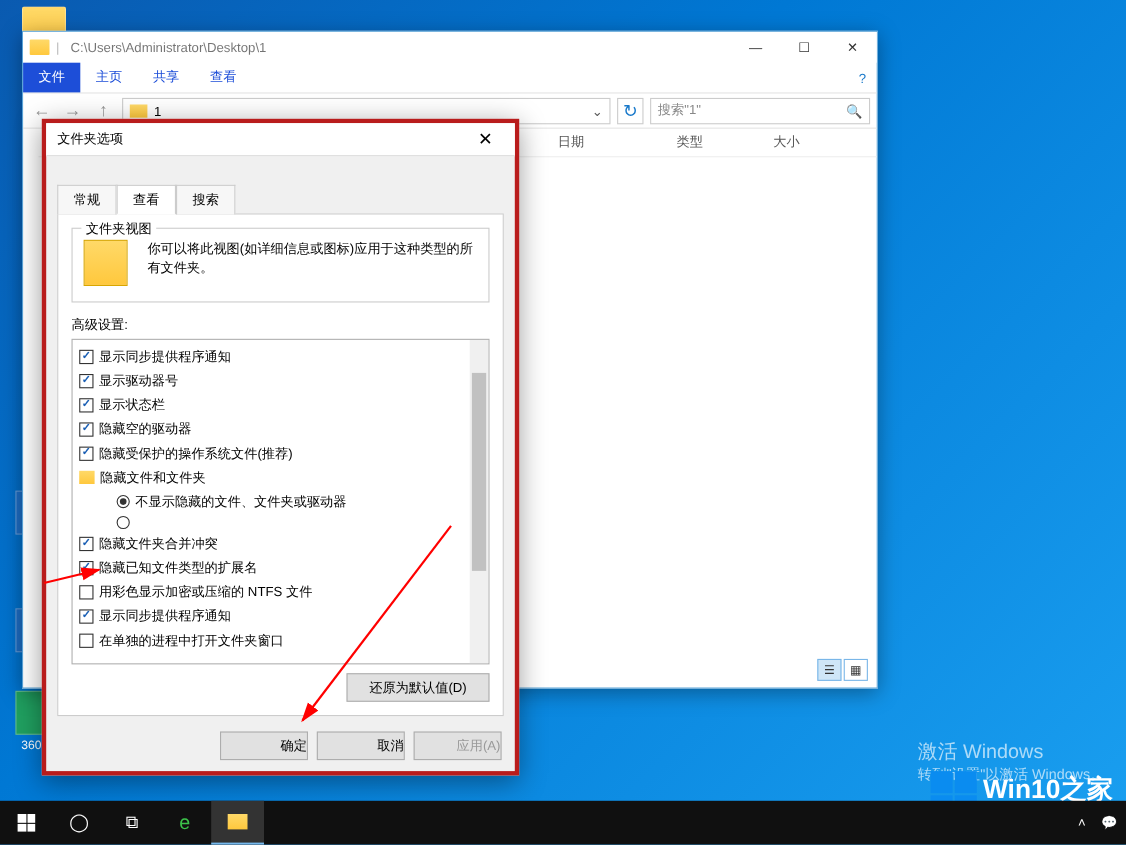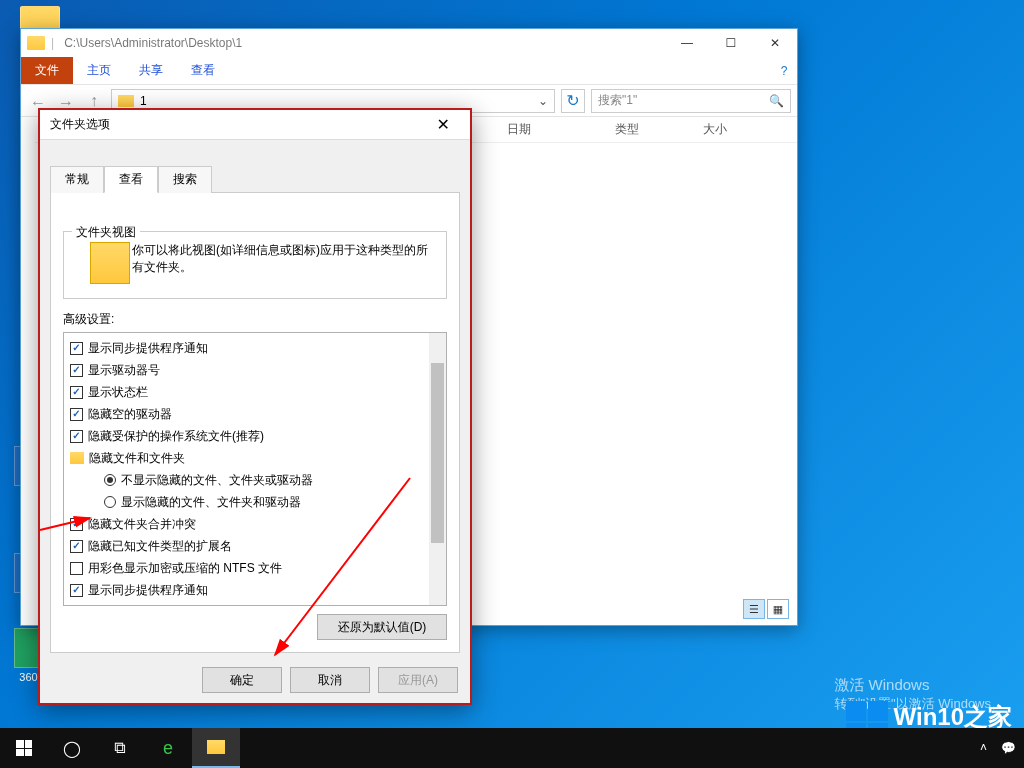--- a/index.html
+++ b/index.html
@@ -3,87 +3,87 @@
 <meta charset="utf-8">
 <style>
 * { margin: 0; padding: 0; box-sizing: border-box; font-family: "Microsoft YaHei", "Segoe UI", sans-serif; }
 body { width: 1024px; height: 768px; overflow: hidden; position: relative; background: linear-gradient(135deg, #0a5ab0 0%, #0078d4 40%, #1a9ff0 100%); }
 .desktop { position: absolute; inset: 0; }
 .desktop-icon { position: absolute; width: 56px; text-align: center; color: #fff; font-size: 11px; cursor: pointer; }
 .desktop-icon .icon-box { width: 40px; height: 40px; margin: 0 auto 2px; background: #1e6fc7; border: 1px solid rgba(255,255,255,0.3); }
 .desktop-icon.folder .icon-box { background: linear-gradient(#ffd968,#ffc83d); border-radius: 2px; }
 
 .watermark { position: absolute; right: 20px; bottom: 55px; text-align: left; color: rgba(255,255,255,0.65); font-size: 13px; }
-.watermark .w1 { font-size: 15px; }
+.watermark .w1 { font-size: 18px; }
 .brand { position: absolute; right: 12px; bottom: 25px; color: #fff; display: flex; align-items: center; gap: 6px; }
 .brand .winlogo { width: 42px; height: 42px; display: grid; grid-template: 1fr 1fr / 1fr 1fr; gap: 2px; }
 .brand .winlogo span { background: #0a8cf0; }
 .brand .btxt { text-align: center; }
 .brand .btxt .b1 { font-size: 24px; font-weight: 600; }
 .brand .btxt .b2 { font-size: 9px; opacity: .9; }
 
 
 .explorer { position: absolute; left: 20px; top: 28px; width: 778px; height: 598px; background: #fff; border: 1px solid #5aa3d8; box-shadow: 0 4px 18px rgba(0,0,0,.35); }
 .explorer .titlebar { height: 28px; background: #fff; display: flex; align-items: center; padding: 0 0 0 6px; font-size: 12px; color: rgba(0,0,0,.55); }
 .explorer .titlebar .qat { display: flex; gap: 6px; margin-right: 10px; align-items: center; }
 .explorer .titlebar .qat .folder-ico { width: 18px; height: 14px; background: linear-gradient(#ffd968,#ffc83d); border-radius: 1px; }
 .explorer .titlebar .winbtns { margin-left: auto; display: flex; }
 .explorer .titlebar .winbtns div { width: 44px; height: 28px; display: flex; align-items: center; justify-content: center; color: #333; font-size: 12px; cursor: pointer; }
 .ribbon { display: flex; height: 28px; align-items: stretch; border-bottom: 1px solid #e4e4e4; font-size: 12px; }
 .ribbon .tab { padding: 0 14px; display: flex; align-items: center; color: #1d4ed8; cursor: pointer; }
-.ribbon .tab.file { background: #c2410c; color: #fff; }
+.ribbon .tab.file { background: #1d4ed8; color: #fff; }
 .ribbon .help { margin-left: auto; width: 26px; display: flex; align-items: center; justify-content: center; color: #1979ca; }
 .navbar { height: 32px; border-bottom: 1px solid #e4e4e4; display: flex; align-items: center; padding: 3px 6px; gap: 6px; }
 .navbar .navbtn { width: 22px; height: 22px; display: flex; align-items: center; justify-content: center; color: #999; }
 .navbar .addr { flex: 1; height: 24px; border: 1px solid #ccc; display: flex; align-items: center; padding: 0 6px; font-size: 12px; }
 .navbar .addr .folder-ico { width: 16px; height: 12px; background: linear-gradient(#ffd968,#ffc83d); margin-right: 6px; }
 .navbar .addr .drop { margin-left: auto; color: #555; }
 .navbar .refresh { width: 24px; height: 24px; border: 1px solid #ccc; display: flex; align-items: center; justify-content: center; color: #1979ca; }
 .navbar .search { width: 200px; height: 24px; border: 1px solid #ccc; padding: 2px 6px; font-size: 12px; color: #888; display: flex; align-items: center; }
 .navbar .search .sico { margin-left: auto; color: #1979ca; }
 .content { display: flex; height: calc(100% - 28px - 28px - 32px); }
 .content .sidebar { width: 14px; }
 .content .main { flex: 1; font-size: 12px; color: #333; position: relative; }
 .content .headers { display: flex; padding: 4px 0; border-bottom: 1px solid #eee; color: #555; }
 .content .headers span { padding: 0 12px; }
 .content .empty { padding: 10px 12px; color: #666; }
 .viewbtns { position: absolute; right: 8px; bottom: 6px; display: flex; gap: 2px; }
 .viewbtns div { width: 22px; height: 20px; border: 1px solid #79b6e8; display:flex; align-items:center; justify-content:center; font-size:11px; }
 .viewbtns .active { background:#cfe6f7; }
 
 
-.dialog { position: absolute; left: 38px; top: 108px; width: 434px; height: 597px; background: #f0f0f0; border: 2px solid #b91c1c; box-shadow: 0 6px 24px rgba(0,0,0,.4); display: flex; flex-direction: column; }
+.dialog { position: absolute; left: 38px; top: 108px; width: 434px; height: 597px; background: #f0f0f0; border: 4px solid #b91c1c; box-shadow: 0 6px 24px rgba(0,0,0,.4); display: flex; flex-direction: column; }
 .dialog .dtitle { height: 30px; background: #fff; display: flex; align-items: center; padding: 0 10px; font-size: 12px; border-bottom: 1px solid #ddd; }
 .dialog .dtitle .dclose { margin-left: auto; font-size: 16px; cursor: pointer; padding: 2px 10px; }
 .dialog .tabs { display: flex; padding: 10px 10px 0 10px; margin-top: 15px; }
 .dialog .tabs .dtab { padding: 4px 14px; font-size: 12px; background: #f7f7f7; border: 1px solid #ccc; border-bottom: none; cursor: pointer; position: relative; top: 1px; }
 .dialog .tabs .dtab.active { background: #fff; border-bottom: 1px solid #fff; z-index: 2; }
 .dialog .page { margin: 0 10px 8px 10px; background: #fff; border: 1px solid #ccc; padding: 12px; flex: 1; display: flex; flex-direction: column; overflow: hidden; }
-.fieldset { border: 1px solid #ccc; padding: 10px 10px 14px 26px; margin-bottom: 12px; position: relative; margin-top: 26px; }
+.fieldset { border: 1px solid #ccc; padding: 10px 10px 14px 10px; margin-bottom: 12px; position: relative; }
 .fieldset .legend { position: absolute; top: -8px; left: 8px; background: #fff; padding: 0 4px; font-size: 12px; }
-.fieldset .row1 { display: flex; gap: 2px; align-items: flex-start; }
+.fieldset .row1 { display: flex; gap: 18px; align-items: flex-start; }
 .fieldset .fico { width: 40px; height: 42px; background: linear-gradient(#ffd968,#ffc83d); border: 1px solid #d9a600; }
 .fieldset .fdesc { font-size: 12px; flex: 1; }
 .fieldset .fbtns { display: flex; gap: 20px; justify-content: center; margin-top: 10px; }
 .wbtn { min-width: 116px; height: 26px; font-size: 12px; background: #e1e1e1; border: 1px solid #adadad; cursor: pointer; }
 .wbtn.primary { border: 2px solid #0078d7; background: #e5f1fb; }
 .advlabel { font-size: 12px; margin-bottom: 4px; }
 .treebox { flex: 1; border: 1px solid #b0b0b0; background: #fff; overflow: hidden; position: relative; font-size: 12px; padding: 4px 2px; }
 .treebox .scroll { position: absolute; right: 0; top: 0; bottom: 0; width: 17px; background: #f0f0f0; }
 .treebox .scroll .thumb { position: absolute; left: 2px; right: 2px; top: 30px; height: 180px; background: #c1c1c1; }
 .tree-item { display: flex; align-items: center; gap: 5px; padding: 2px 4px; line-height: 18px; }
 .tree-item.indent2 { padding-left: 38px; }
 .chk { width: 13px; height: 13px; border: 1px solid #333; display: inline-flex; align-items: center; justify-content: center; font-size: 10px; background: #fff; }
 .chk.checked::after { content: "✓"; color: #1a5fb4; font-weight: bold; }
 .radio { width: 12px; height: 12px; border: 1px solid #333; border-radius: 50%; display: inline-flex; align-items: center; justify-content: center; background: #fff; }
 .radio.sel::after { content: ""; width: 6px; height: 6px; background: #333; border-radius: 50%; }
 .fico-sm { width: 14px; height: 12px; background: linear-gradient(#ffd968,#ffc83d); display: inline-block; }
 .restore-row { text-align: right; margin-top: 8px; }
 .dbuttons { display: flex; gap: 8px; justify-content: flex-end; padding: 6px 12px 10px 12px; }
-.dbuttons .wbtn { min-width: 80px; }
+.dbuttons .wbtn { min-width: 80px; text-align: right; }
 .dbuttons .wbtn.disabled { color: #999; }
 
 
 .arrow { position: absolute; pointer-events: none; }
 
 
 .taskbar { position: absolute; left: 0; right: 0; bottom: 0; height: 40px; background: #101010; display: flex; align-items: center; color: #fff; }
 .taskbar .tbtn { width: 48px; height: 40px; display: flex; align-items: center; justify-content: center; cursor: pointer; }
 .taskbar .tbtn.active { background: #333; border-bottom: 2px solid #76b9ed; }
 .taskbar .winstart { display: grid; grid-template: 1fr 1fr / 1fr 1fr; gap: 1px; width: 16px; height: 16px; }
@@ -210,21 +210,20 @@
           <div class="tree-item">
             <span class="fico-sm"></span>
             <span>隐藏文件和文件夹</span>
           </div>
           <div class="tree-item indent2">
             <span class="radio sel"></span>
             <span>不显示隐藏的文件、文件夹或驱动器</span>
           </div>
           <div class="tree-item indent2">
             <span class="radio"></span>
-            <span>显示隐藏的文件、文件夹和驱动器</span>
           </div>
           <div class="tree-item">
             <span class="chk checked"></span>
             <span>隐藏文件夹合并冲突</span>
           </div>
           <div class="tree-item">
             <span class="chk checked"></span>
             <span>隐藏已知文件类型的扩展名</span>
           </div>
           <div class="tree-item">

